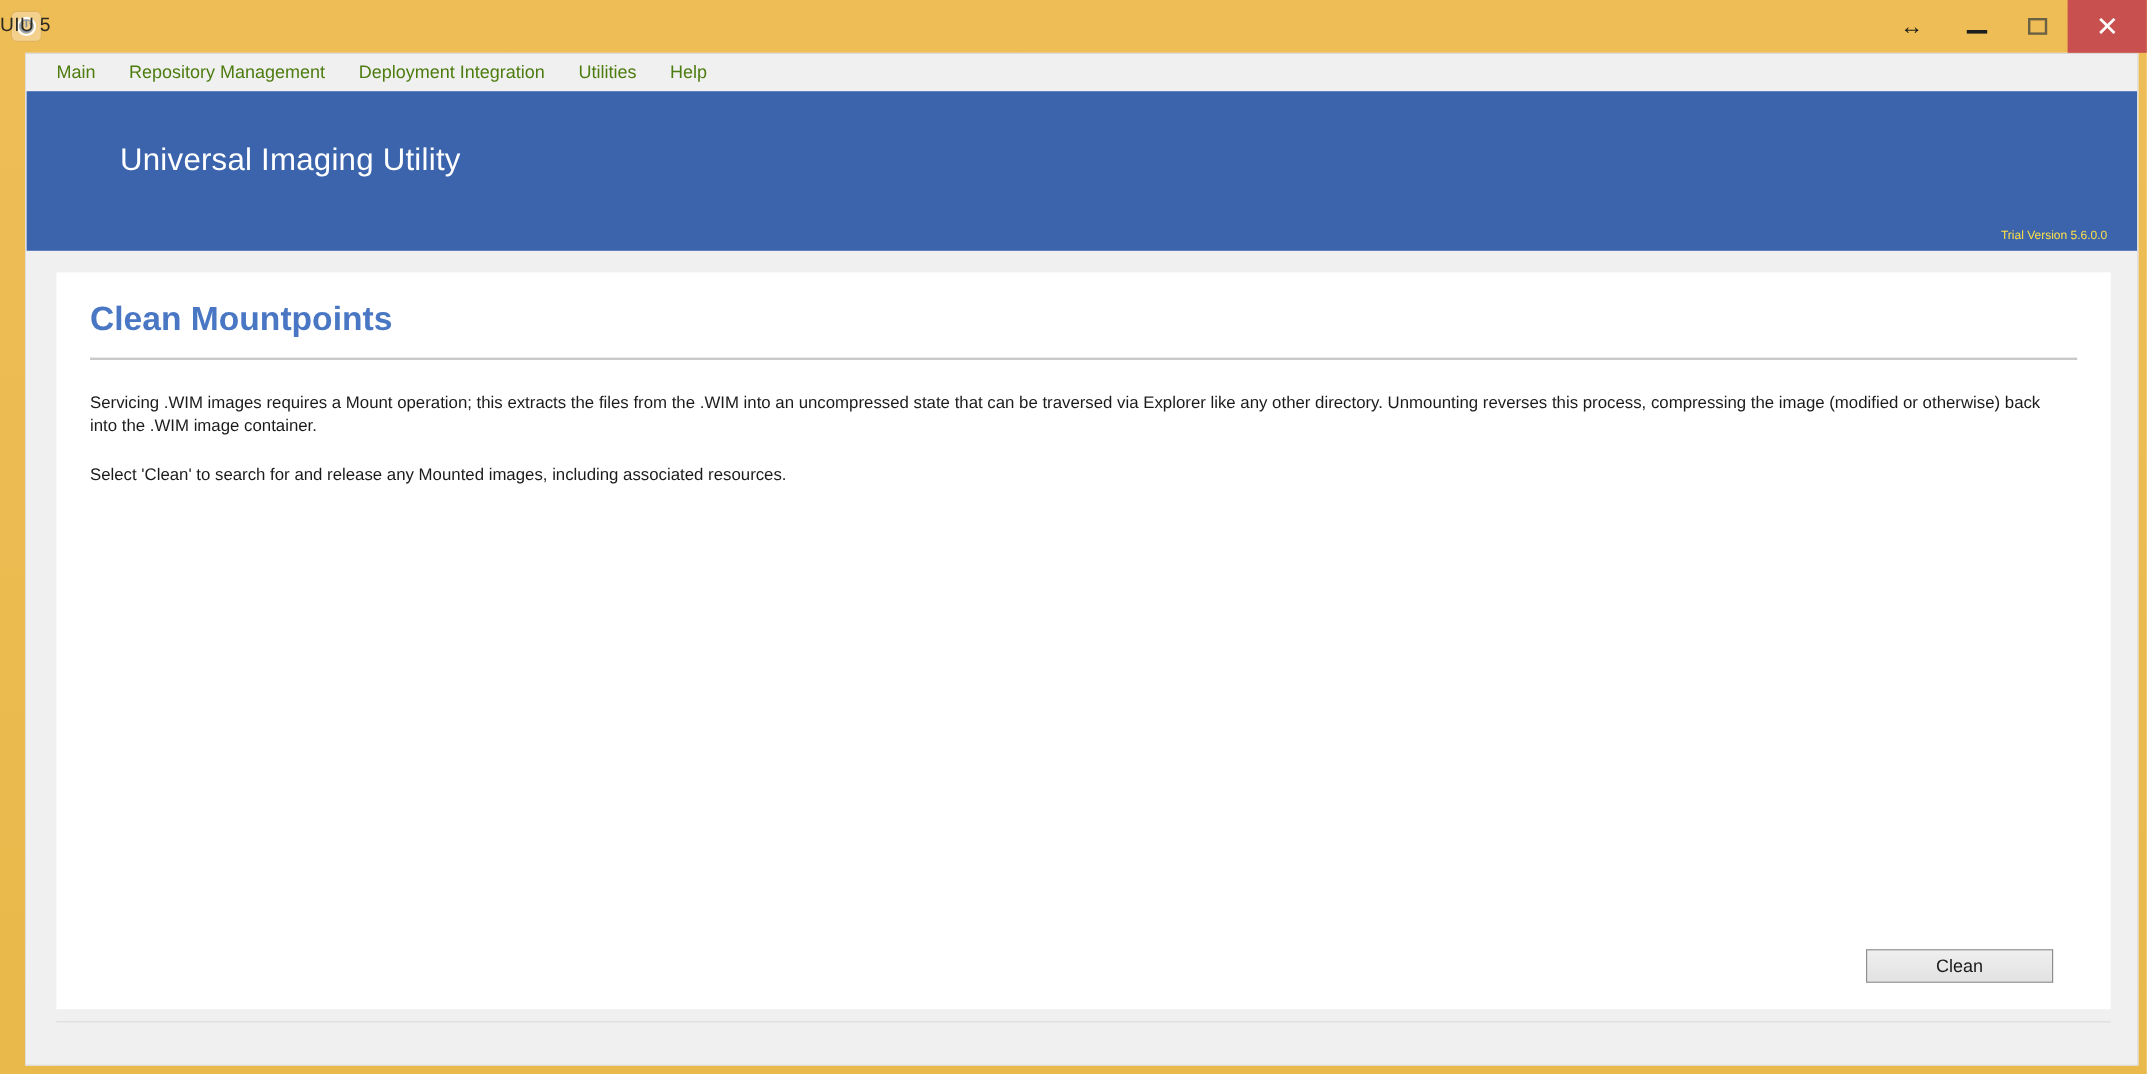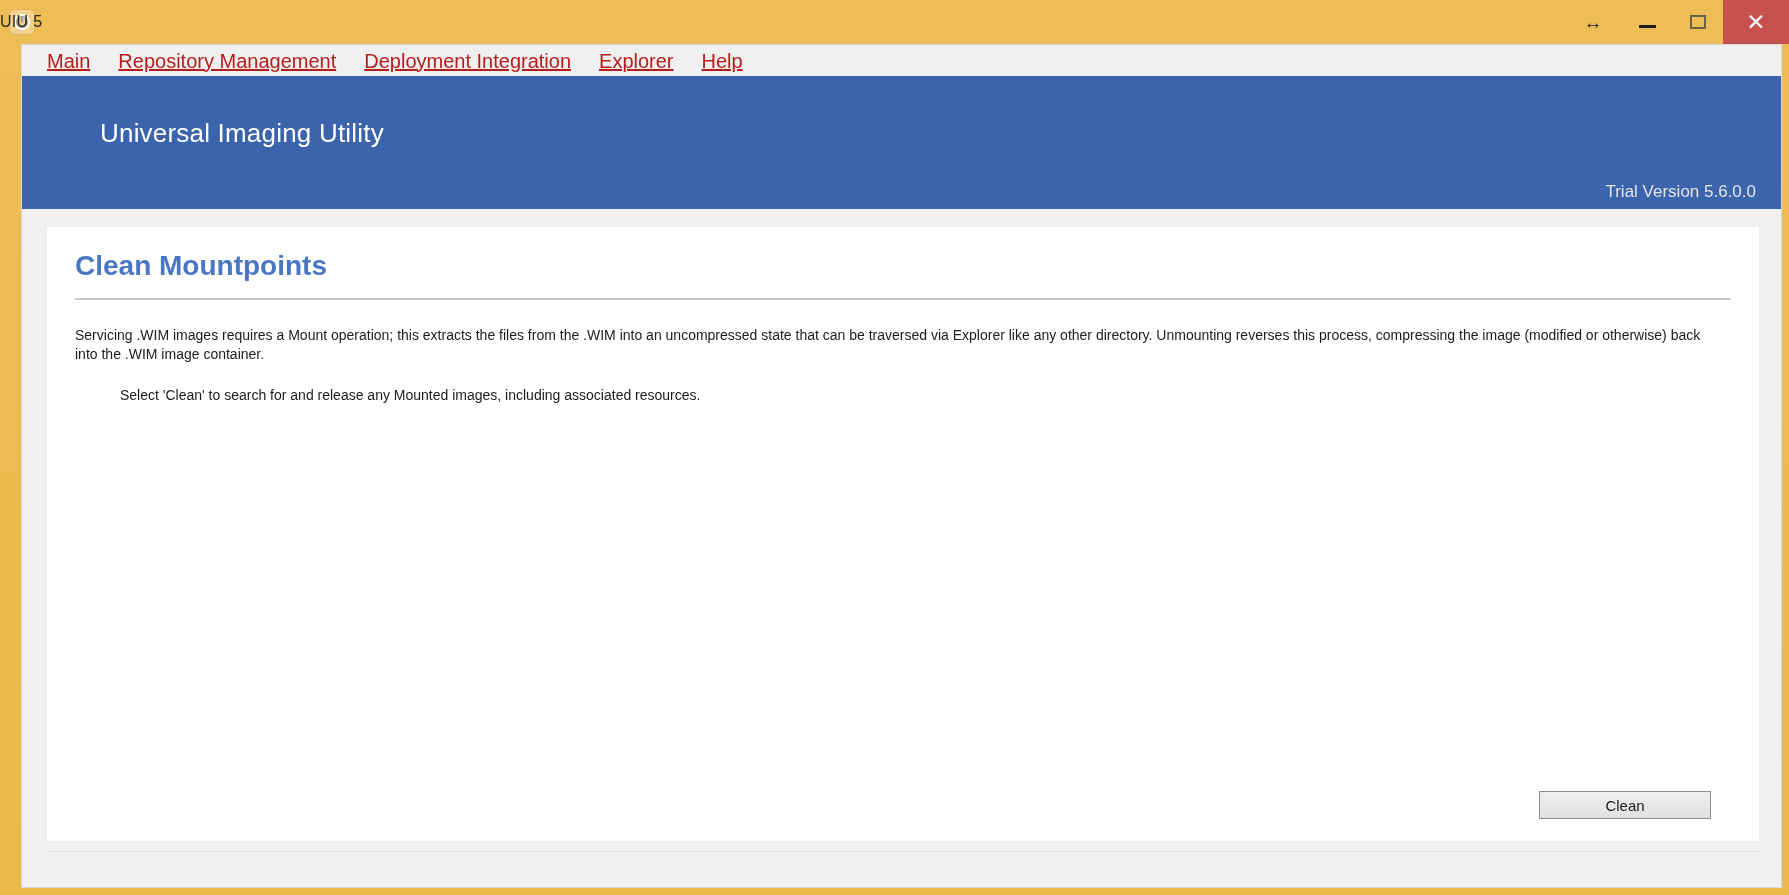--- a/index.html
+++ b/index.html
@@ -114,27 +114,26 @@
   
   .menu-bar {
     height: 31px;
     flex: 0 0 31px;
     background: #f0f0f0;
     display: flex;
     align-items: center;
     padding-left: 11px;
   }
   .menu-item {
-    font-size: 20px;
-    color: #b91c1c;
+    font-size: 15px;
+    color: #4d7c0f;
     padding: 4px 14px;
     line-height: 1;
     white-space: nowrap;
     cursor: default;
-    text-decoration: underline;
   }
 
   
   .banner {
     flex: 0 0 133px;
     background: #3b64ad;
     position: relative;
   }
   .banner-title {
     position: absolute;
@@ -142,22 +141,22 @@
     top: 42px;
     font-size: 26px;
     color: #ffffff;
     font-weight: normal;
     letter-spacing: 0.2px;
   }
   .banner-version {
     position: absolute;
     right: 25px;
     bottom: 7px;
-    font-size: 17px;
-    color: #e5e5e5;
+    font-size: 10px;
+    color: #fde047;
   }
 
   
   .page-body {
     flex: 1 1 auto;
     background: #f0f0f0;
     padding: 18px 22px 0 25px;
     display: flex;
     flex-direction: column;
     overflow: hidden;
@@ -187,32 +186,32 @@
     margin-bottom: 26px;
   }
 
   .para {
     font-size: 14px;
     color: #1b1b1b;
     line-height: 1.35;
     margin-bottom: 22px;
     max-width: 1650px;
   }
-  .para:last-of-type { margin-bottom: 0; margin-left: 45px; }
+  .para:last-of-type { margin-bottom: 0; }
 
   .card-spacer { flex: 1 1 auto; min-height: 0; }
 
   .action-row {
     display: flex;
     justify-content: flex-end;
     padding-right: 20px;
     padding-bottom: 2px;
   }
   .btn {
-    width: 172px;
+    width: 156px;
     height: 28px;
     background: #e7e7e7;
     background: linear-gradient(#efefef, #e2e2e2);
     border: 1px solid #8d8d8d;
     font-size: 15px;
     color: #1b1b1b;
     font-family: "Liberation Sans", sans-serif;
     cursor: pointer;
     display: flex;
     align-items: center;
@@ -259,21 +258,21 @@
       </div>
     </div>
   </div>
 
   <div class="client-area">
 
     <div class="menu-bar">
       <div class="menu-item">Main</div>
       <div class="menu-item">Repository Management</div>
       <div class="menu-item">Deployment Integration</div>
-      <div class="menu-item">Explorer</div>
+      <div class="menu-item">Utilities</div>
       <div class="menu-item">Help</div>
     </div>
 
     <div class="banner">
       <div class="banner-title">Universal Imaging Utility</div>
       <div class="banner-version">Trial Version 5.6.0.0</div>
     </div>
 
     <div class="page-body">
 

